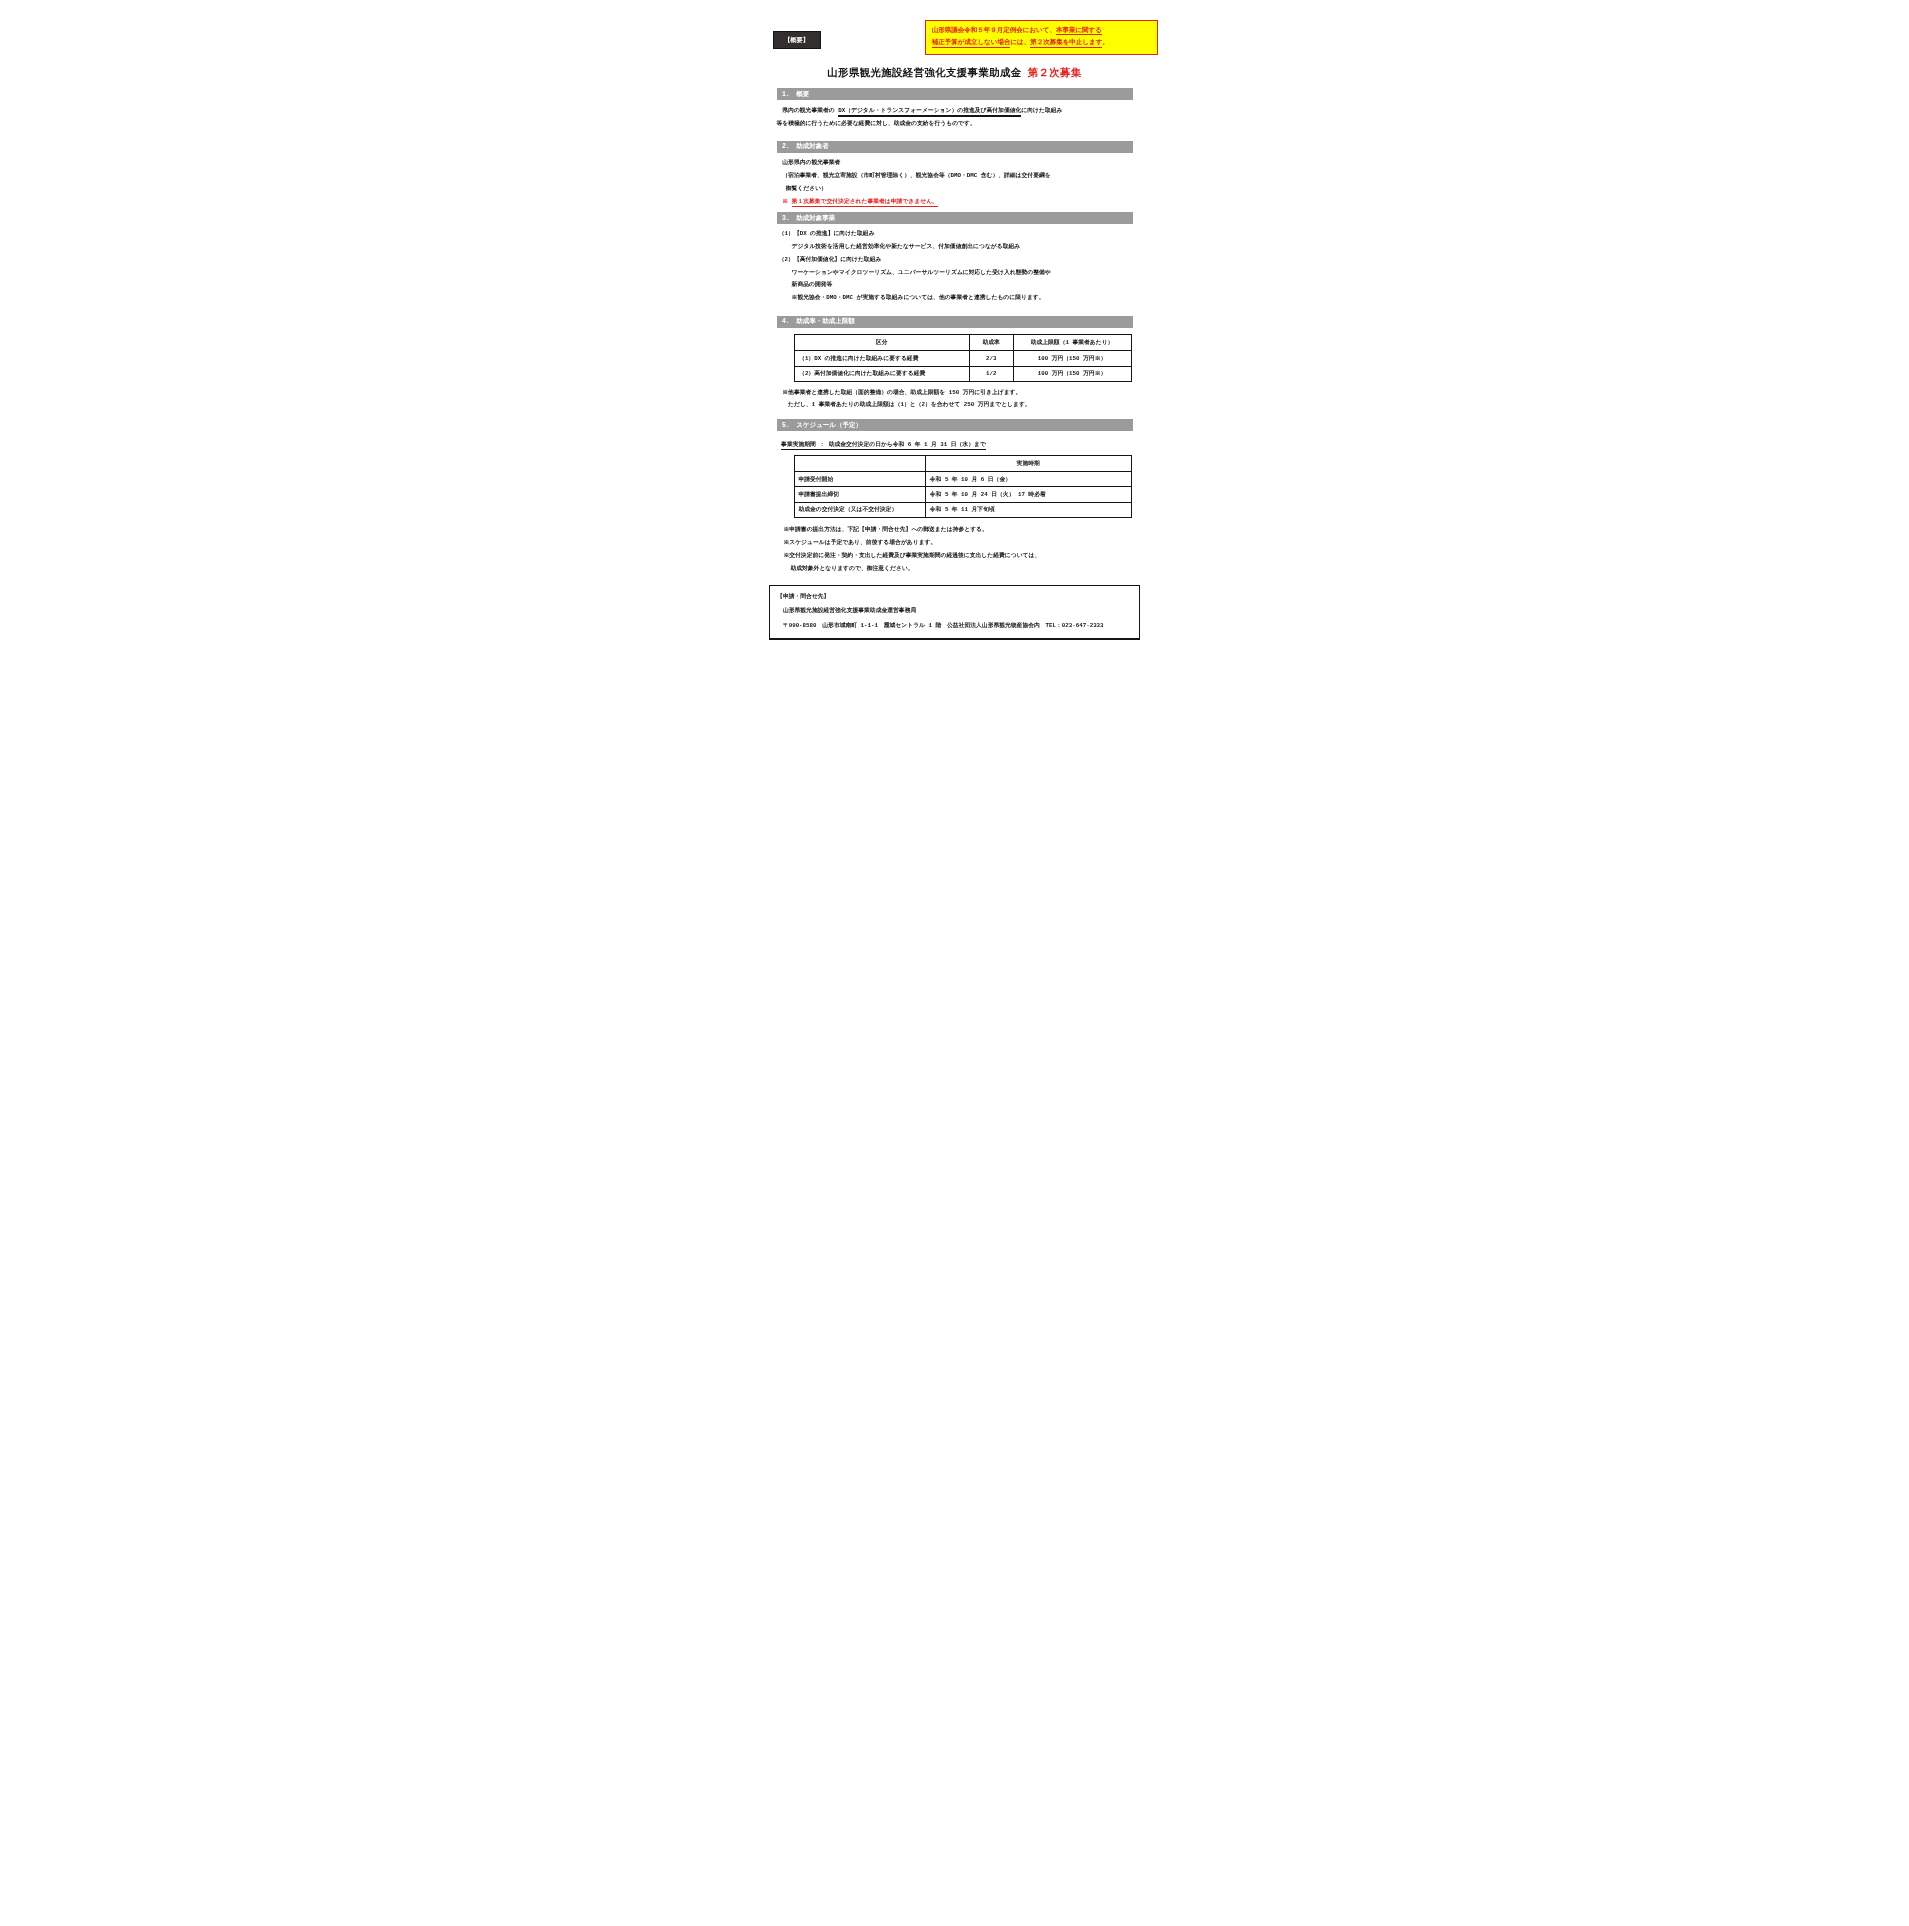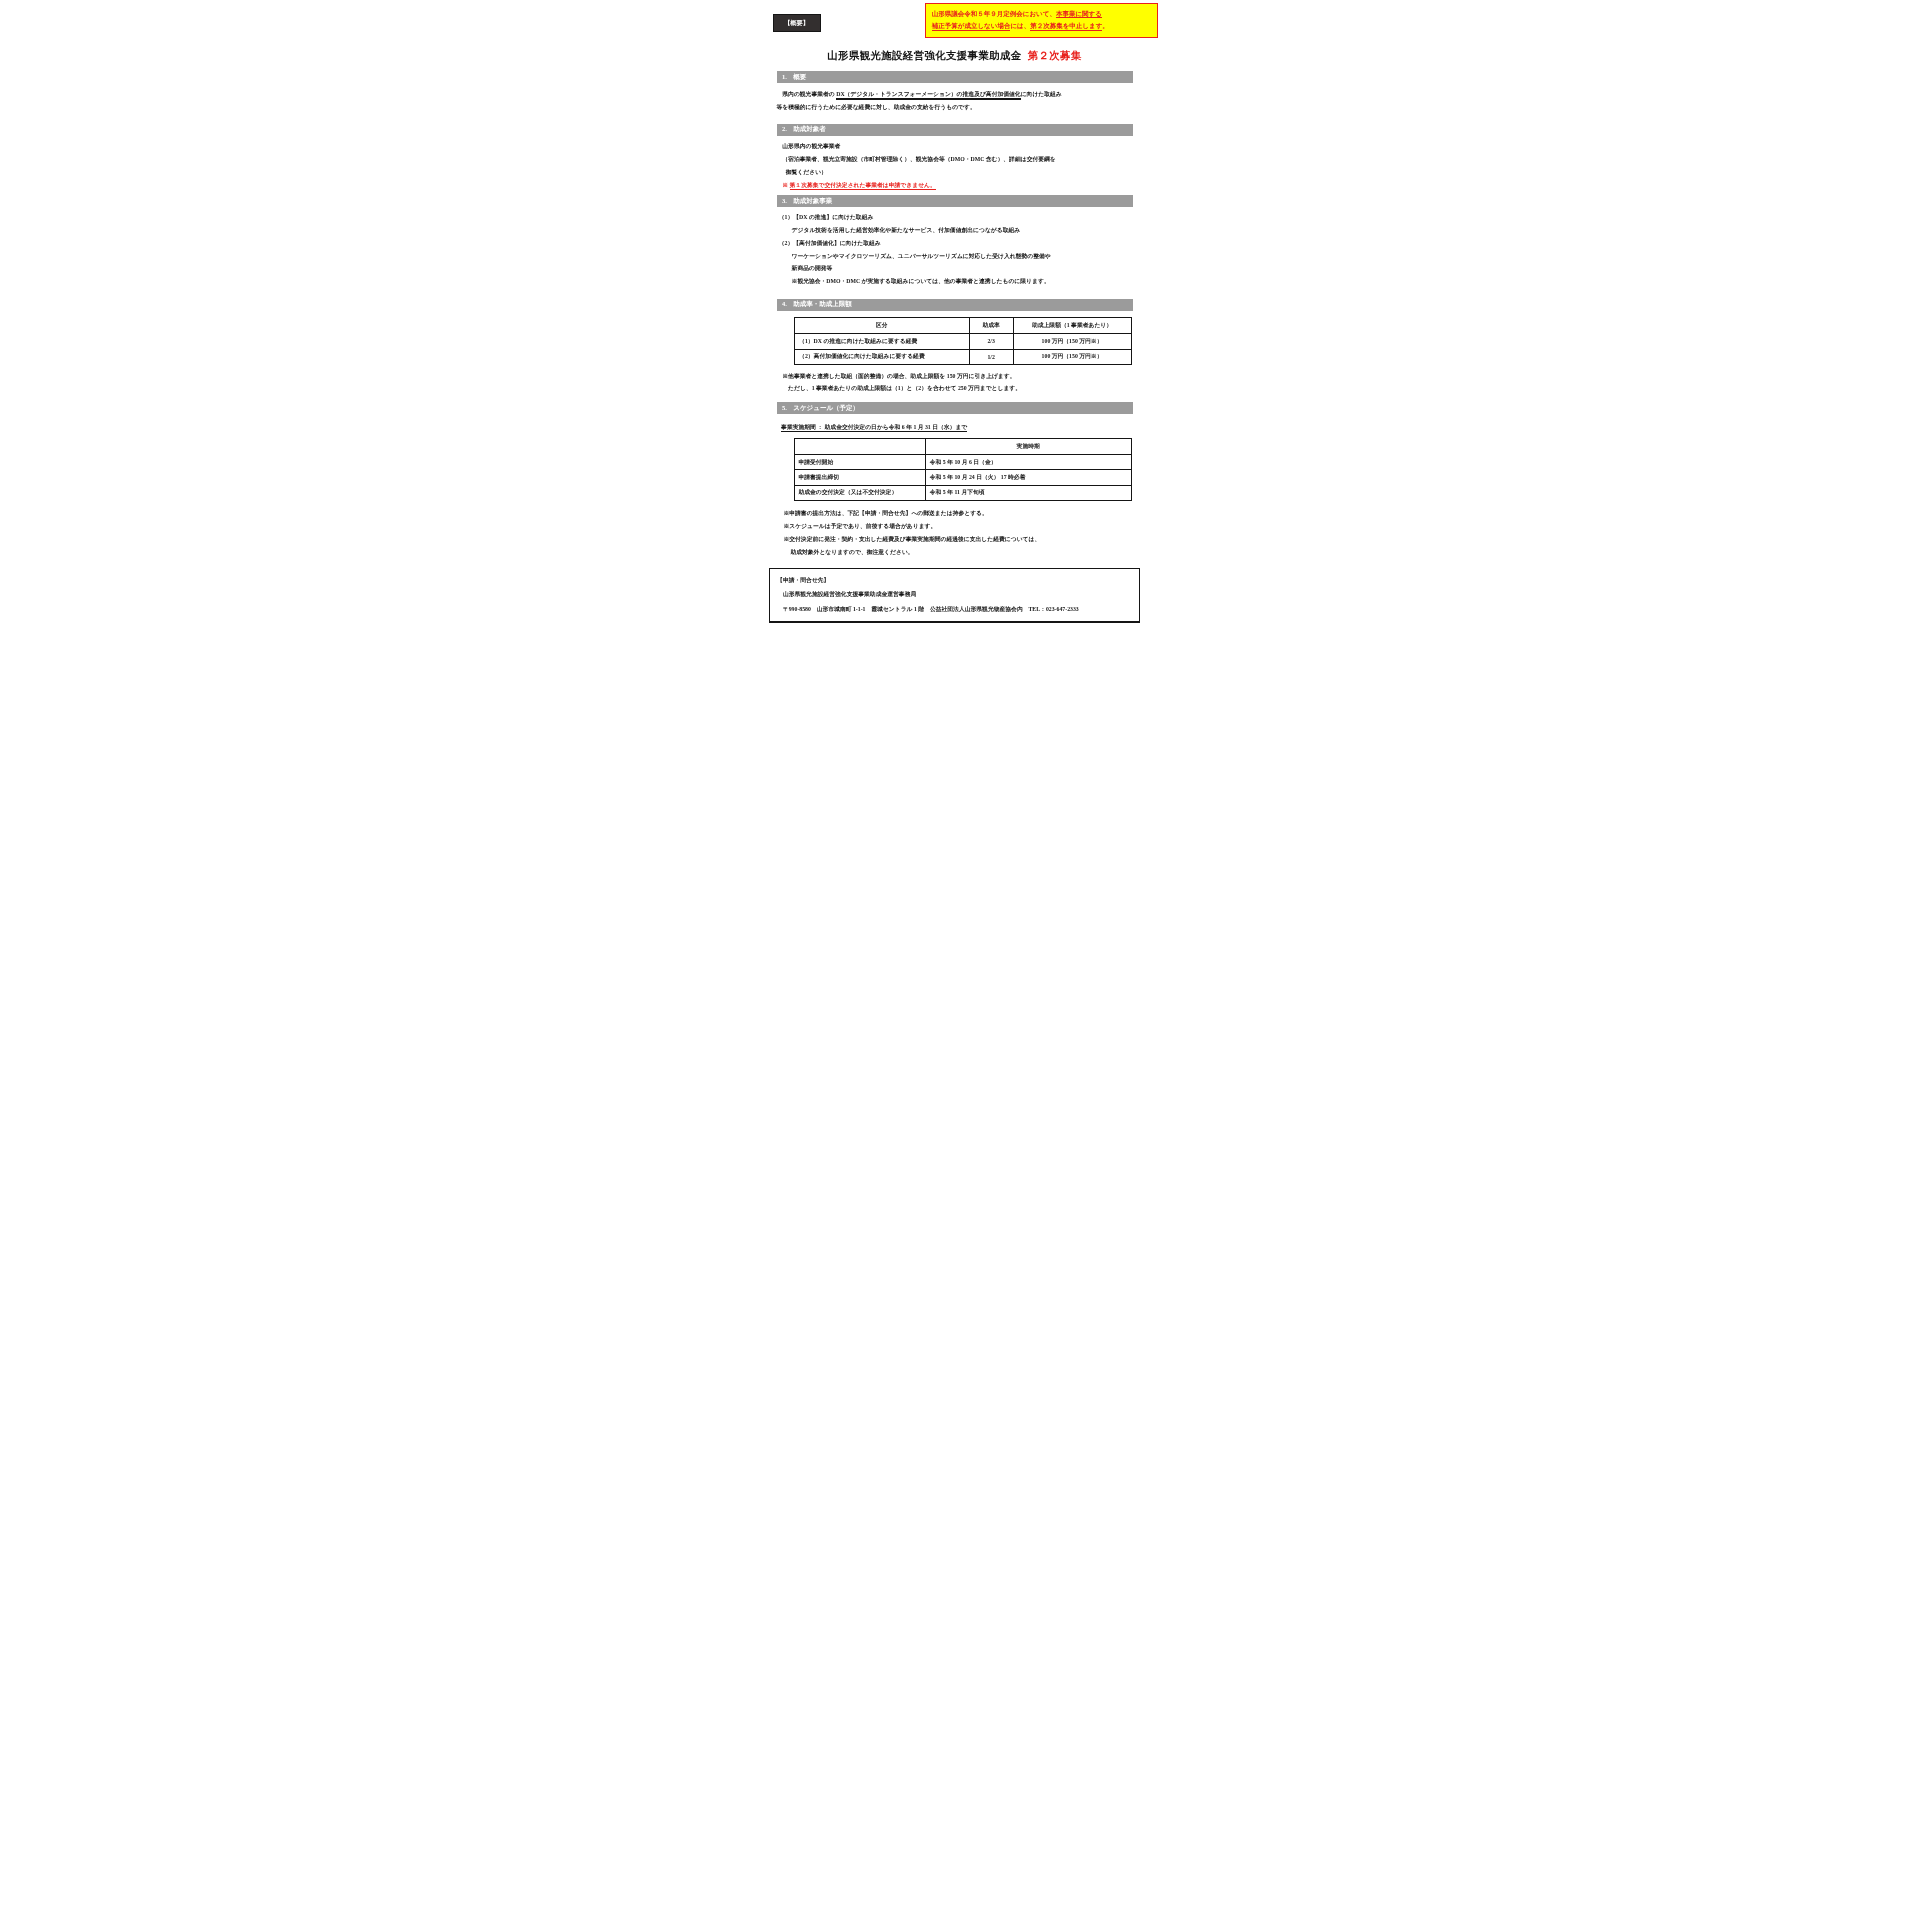--- a/index.html
+++ b/index.html
@@ -2,22 +2,22 @@
 <html style="font-size:6.2px"><head>
 <meta charset="utf-8">
 <style>
   * { box-sizing: border-box; margin: 0; padding: 0; }
   html, body { background: #ffffff; }
   .page {
     position: relative;
     width: 424px;
     min-height: 600px;
     margin: 0 auto;
-    padding-top: 3px;
-    font-family: Liberation Serif, serif;
+    padding-top: 20px;
+    font-family: Liberation Mono, monospace;
     font-weight: bold;
     color: #151515;
     background: #ffffff;
     overflow: hidden;
   }
 
   
   .header-row { position: relative; height: 37px; }
   .overview-box {
     position: absolute; left: 30px; top: 11.2px;

